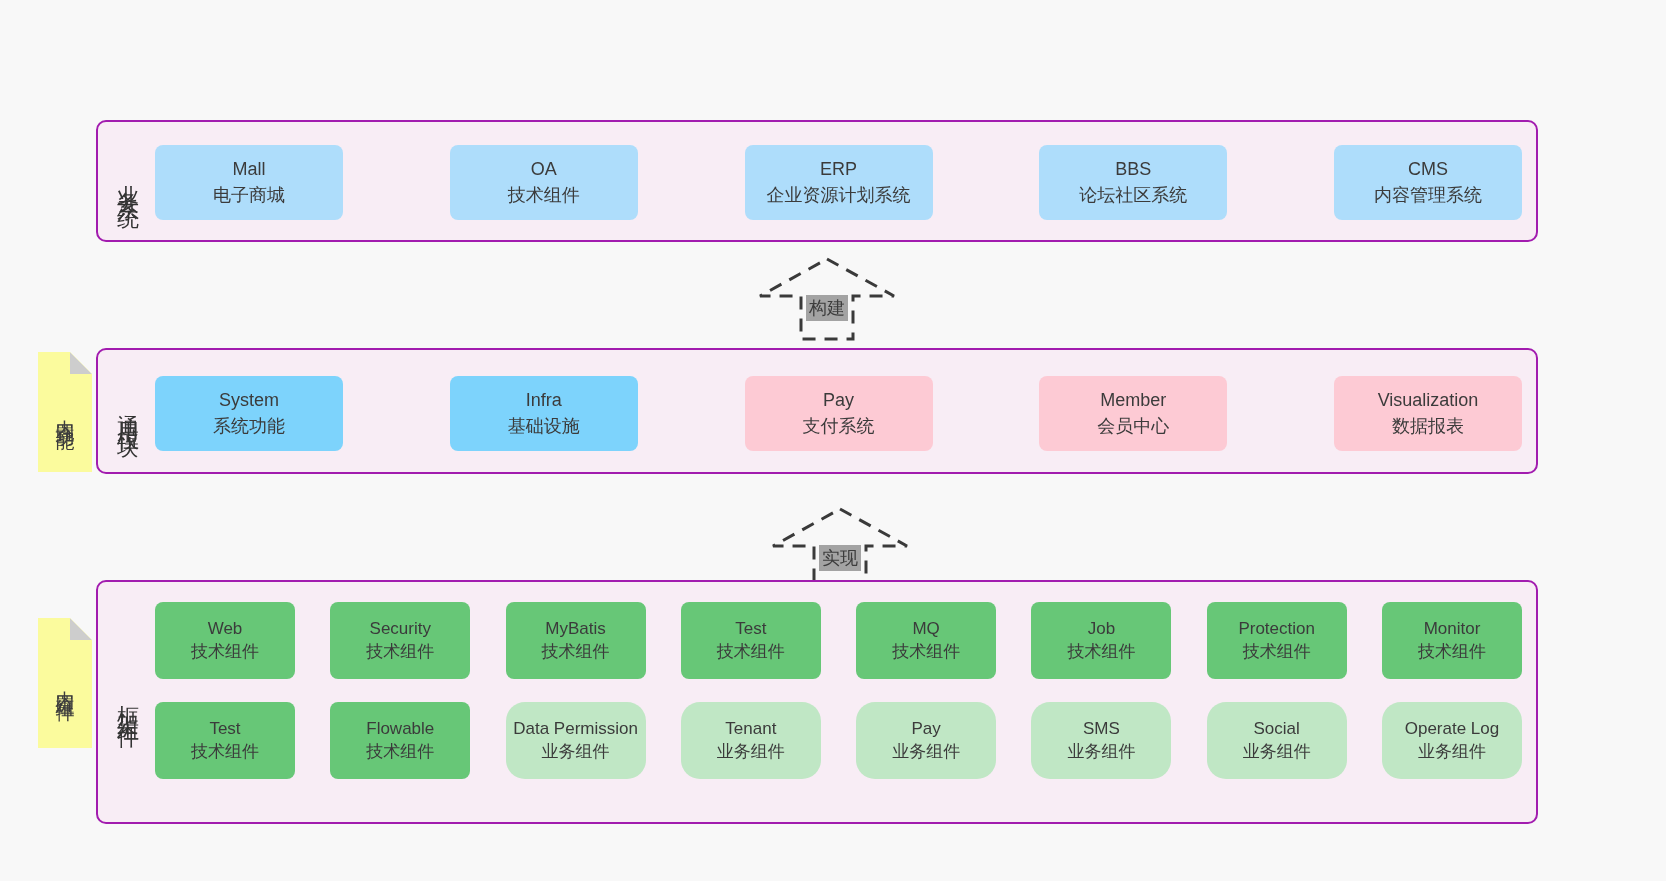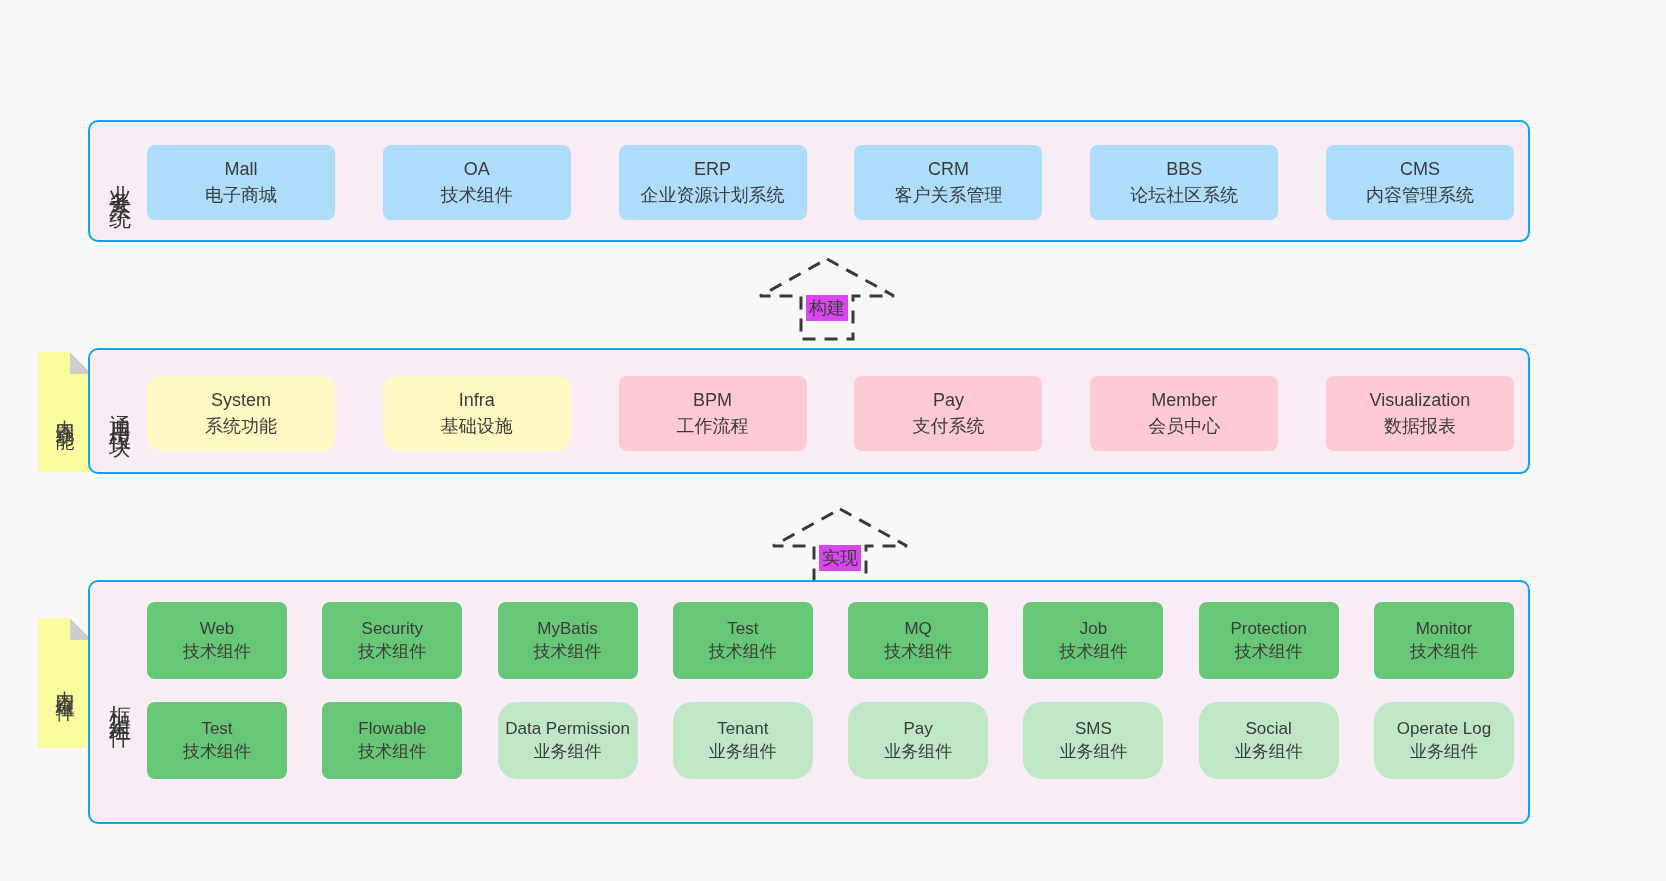--- a/index.html
+++ b/index.html
@@ -9,24 +9,24 @@
     font-family:"Liberation Sans","DejaVu Sans",sans-serif;
     color:#3b3b3b;
     position:relative;
     overflow:hidden;
   }
   .stage{position:absolute;inset:0;}
 
   
   .panel{
     position:absolute;
-    left:88px;
+    left:96px;
     width:1442px;
     background:#f8edf5;
-    border:2px solid #0ea5e9;
+    border:2px solid #a21caf;
     border-radius:10px;
     box-sizing:border-box;
     z-index:2;
   }
   .panel-1{top:120px;height:122px;}
   .panel-2{top:348px;height:126px;}
   .panel-3{top:580px;height:244px;}
 
   .v-label{
     position:absolute;
@@ -59,39 +59,39 @@
     display:flex;flex-direction:column;
     align-items:center;justify-content:center;
     text-align:center;
     font-size:18px;
     line-height:1.42;
     color:#3b3b3b;
   }
   .panel-3 .box{width:140px;height:77px;font-size:17px;line-height:1.3;}
   .box-en{white-space:pre-wrap;}
   .box.blue{background:#aeddfb;}
-  .box.red{background:#fef9c3;border-radius:15px;}
+  .box.red{background:#7dd3fc;}
   .box.pink{background:#fdcad4;}
   .box.green{background:#67c777;}
   .box.lightgreen{background:#c0e7c5;border-radius:19px;}
 
   
   .arrow{
     position:absolute;
     width:140px;height:86px;
     z-index:1;
   }
   .arrow-1{left:757px;top:256px;}
   .arrow-2{left:770px;top:506px;}
   .arrow svg{display:block;width:140px;height:86px;}
   .arrow-label{
     position:absolute;
     left:50%;top:39px;
     transform:translateX(-50%);
-    background:#d946ef;
+    background:#a3a3a3;
     padding:1px 3px;
     font-size:18px;
     color:#3c3c3c;
     white-space:nowrap;
     font-family:Liberation Mono, monospace;
   }
 
   
   .note{
     position:absolute;
@@ -134,24 +134,20 @@
           </div>
           <div class="box blue">
             <div class="box-en">OA</div>
             <div class="box-zh">技术组件</div>
           </div>
           <div class="box blue">
             <div class="box-en">ERP</div>
             <div class="box-zh">企业资源计划系统</div>
           </div>
           <div class="box blue">
-            <div class="box-en">CRM</div>
-            <div class="box-zh">客户关系管理</div>
-          </div>
-          <div class="box blue">
             <div class="box-en">BBS</div>
             <div class="box-zh">论坛社区系统</div>
           </div>
           <div class="box blue">
             <div class="box-en">CMS</div>
             <div class="box-zh">内容管理系统</div>
           </div>
         </div>
       </div>
   </div>
@@ -173,24 +169,20 @@
         <div class="box-row">
           <div class="box red">
             <div class="box-en">System</div>
             <div class="box-zh">系统功能</div>
           </div>
           <div class="box red">
             <div class="box-en">Infra</div>
             <div class="box-zh">基础设施</div>
           </div>
           <div class="box pink">
-            <div class="box-en">BPM</div>
-            <div class="box-zh">工作流程</div>
-          </div>
-          <div class="box pink">
             <div class="box-en">Pay</div>
             <div class="box-zh">支付系统</div>
           </div>
           <div class="box pink">
             <div class="box-en">Member</div>
             <div class="box-zh">会员中心</div>
           </div>
           <div class="box pink">
             <div class="box-en">Visualization</div>
             <div class="box-zh">数据报表</div>

